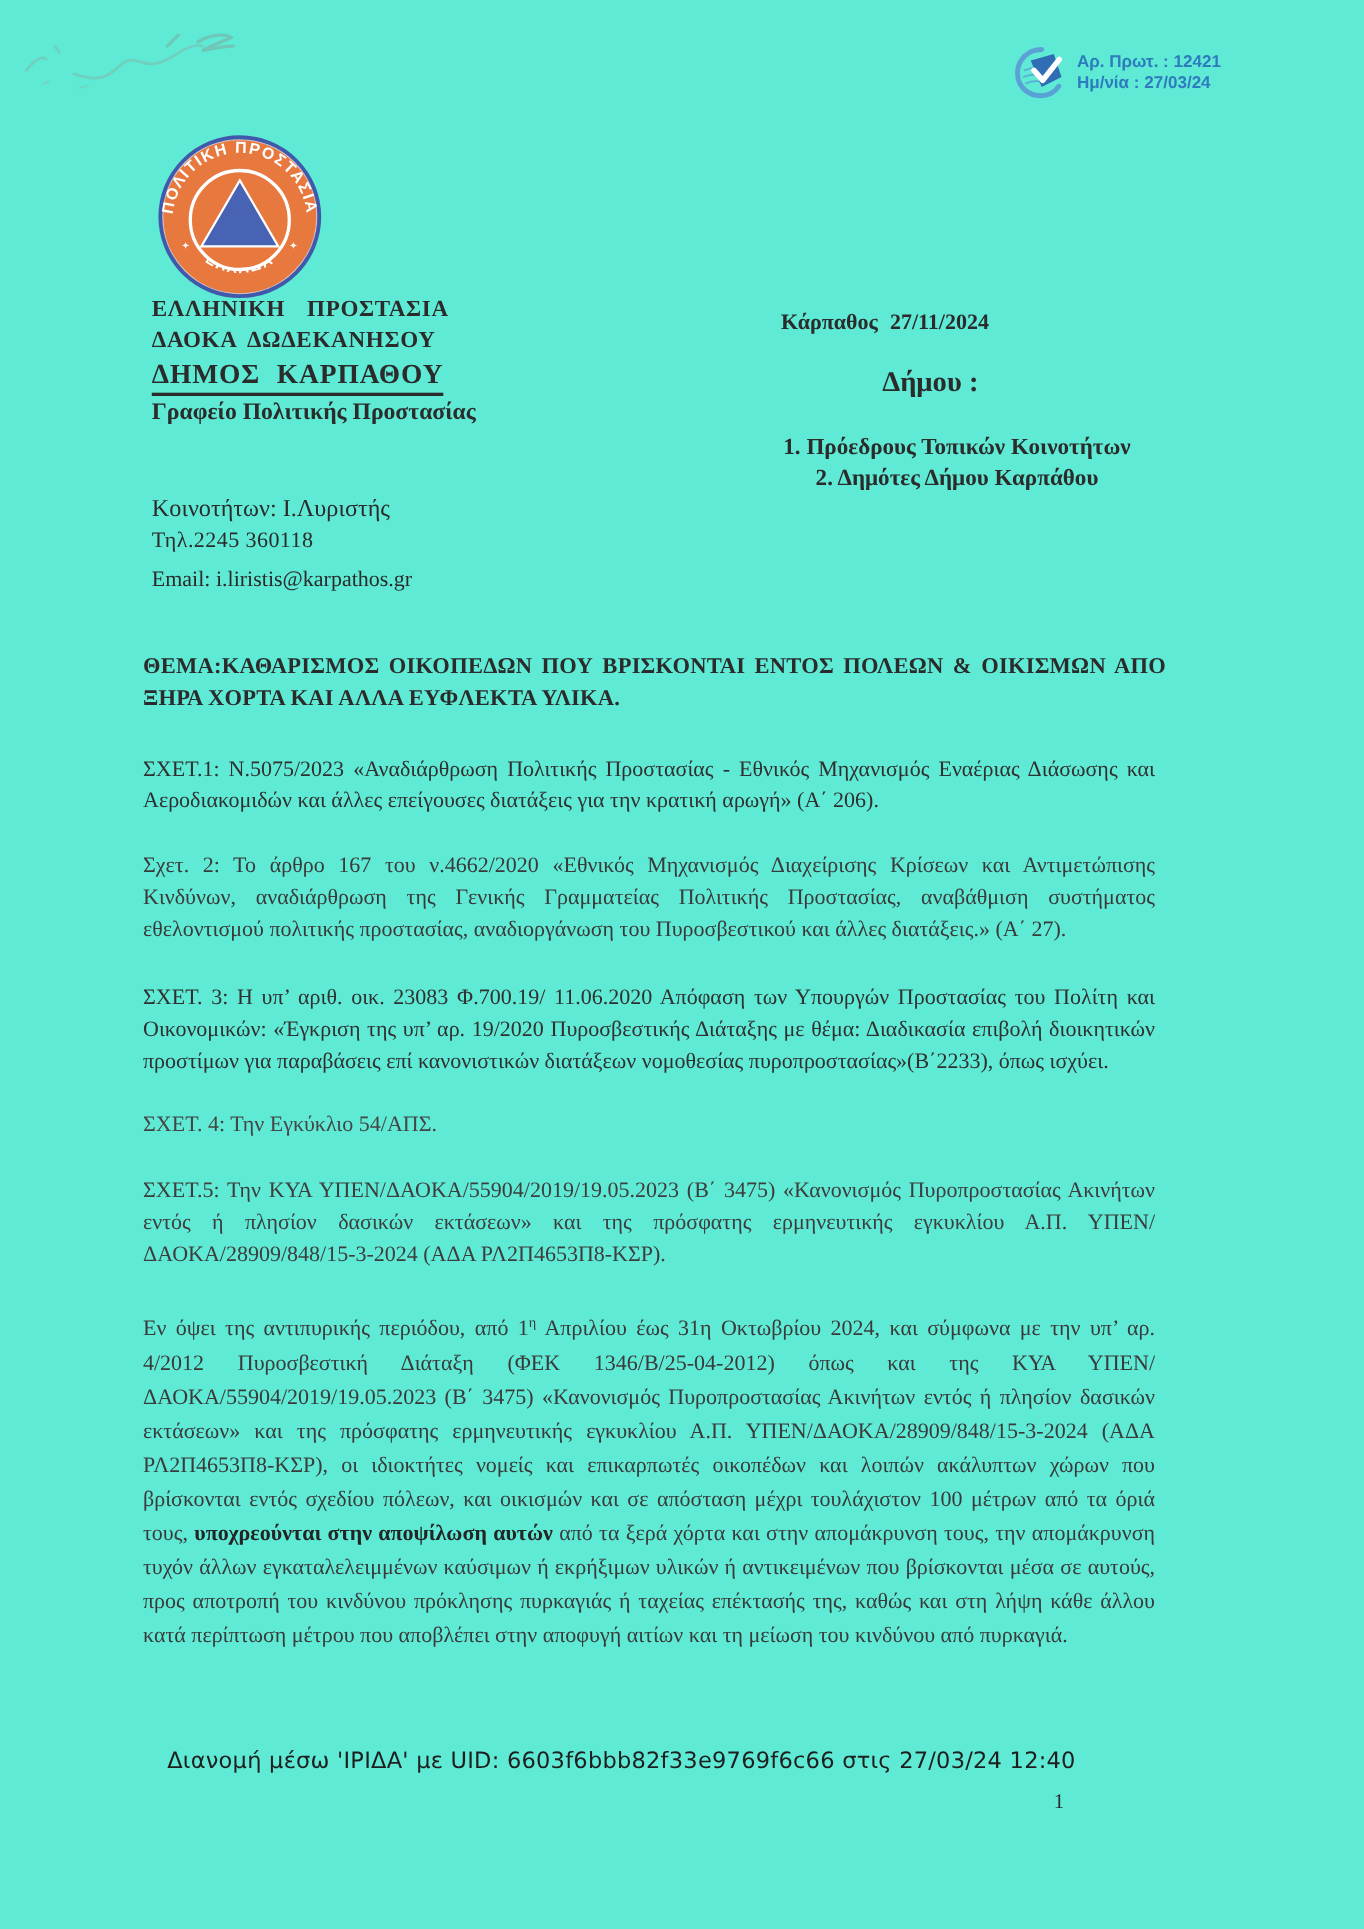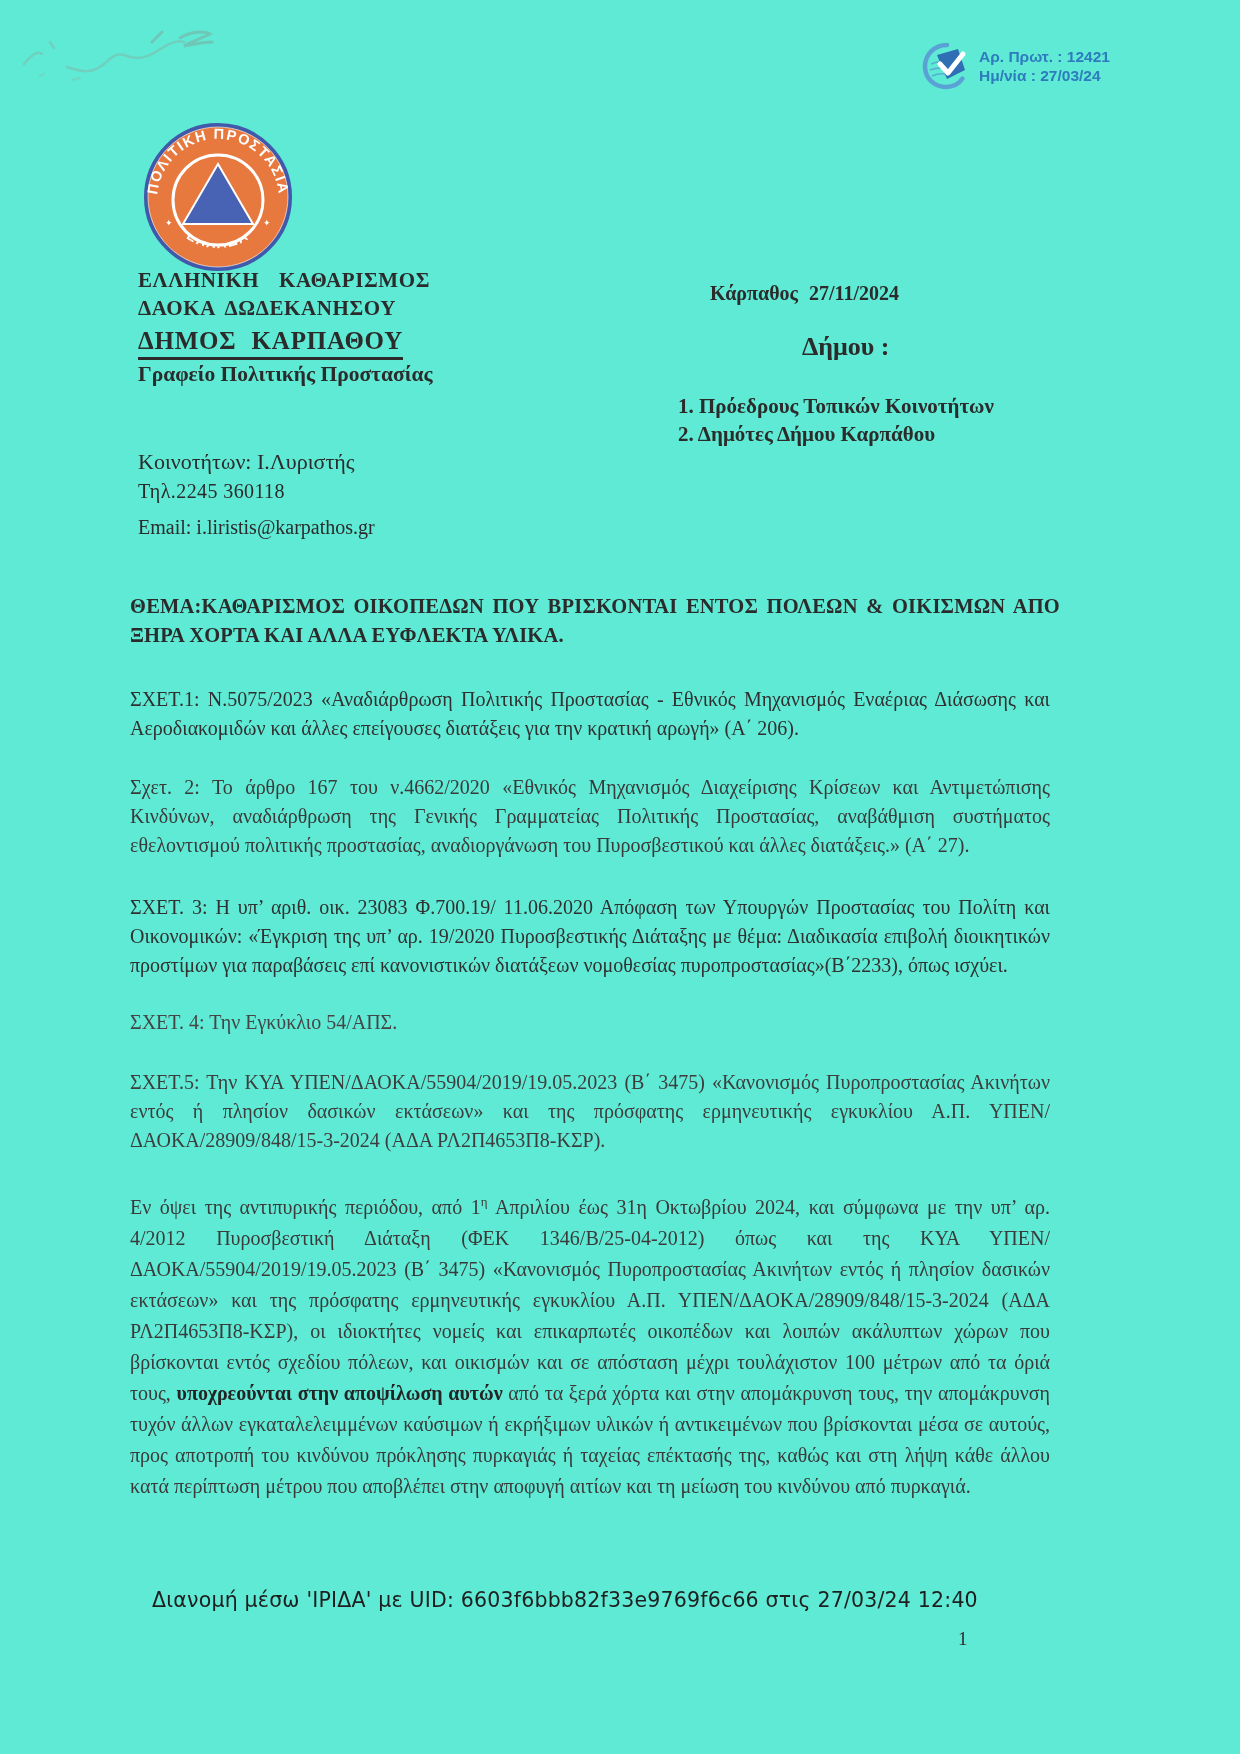--- a/index.html
+++ b/index.html
@@ -38,21 +38,21 @@
   .contact { margin-top:62px; }
   .contact-info  { font-size:22px; margin:0; }
   .contact-phone { font-size:20px; margin:5px 0 0 0; letter-spacing:.4px; }
   .contact-email { font-size:20px; margin:13px 0 0 0; }
 
   
   .recip { position:absolute; left:632px; top:282px; width:430px; }
   .place-date { font-size:20px; font-weight:bold; margin:0 0 0 78px; word-spacing:6px; }
   .to-label { font-size:26px; font-weight:bold; margin:27px 0 0 170px; }
   .recip-list { margin:30px 0 0 46px; padding:0; list-style:none; }
-  .recip-list li { font-size:21px; font-weight:bold; line-height:28px; margin:0; }
+  .recip-list li { font-size:21px; font-weight:bold; line-height:28px; margin:0;text-align:center; }
 
   
   .subject {
     position:absolute; left:130px; top:592px; width:930px;
     font-size:20.5px; font-weight:bold; line-height:29px;
     text-align:justify; letter-spacing:.2px; margin:0;
   }
 
   
   .bodycol { position:absolute; left:130px; top:678px; width:920px; }
@@ -114,21 +114,21 @@
     <text fill="#ffffff" font-family="Liberation Sans, sans-serif" font-size="13.5" font-weight="bold" letter-spacing="2">
       <textPath href="#arcBottom" startOffset="50%" text-anchor="middle">ΕΛΛΑΔΑ</textPath>
     </text>
     <text x="22" y="104" fill="#ffffff" font-size="9">✦</text>
     <text x="120" y="104" fill="#ffffff" font-size="9">✦</text>
     <circle cx="75" cy="78" r="45" fill="#e7793f" stroke="#ffffff" stroke-width="3"></circle>
     <polygon points="75,42 110,102 40,102" fill="#4862b4" stroke="#ffffff" stroke-width="2"></polygon>
   </svg>
 
   <div class="hdr">
-    <p class="hdr-line1">ΕΛΛΗΝΙΚΗ ΚΑΘΑΡΙΣΜΟΣ</p>
+    <p class="hdr-line1">ΕΛΛΗΝΙΚΗ ΠΡΟΣΤΑΣΙΑ</p>
     <p class="hdr-line2">ΔΑΟΚΑ ΔΩΔΕΚΑΝΗΣΟΥ</p>
     <p class="hdr-line3"><span>ΔΗΜΟΣ ΚΑΡΠΑΘΟΥ</span></p>
     <p class="hdr-line4">Γραφείο Πολιτικής Προστασίας</p>
     <div class="contact">
       <p class="contact-info">Κοινοτήτων: Ι.Λυριστής</p>
       <p class="contact-phone">Τηλ.2245 360118</p>
       <p class="contact-email">Email: i.liristis@karpathos.gr</p>
     </div>
   </div>
 

